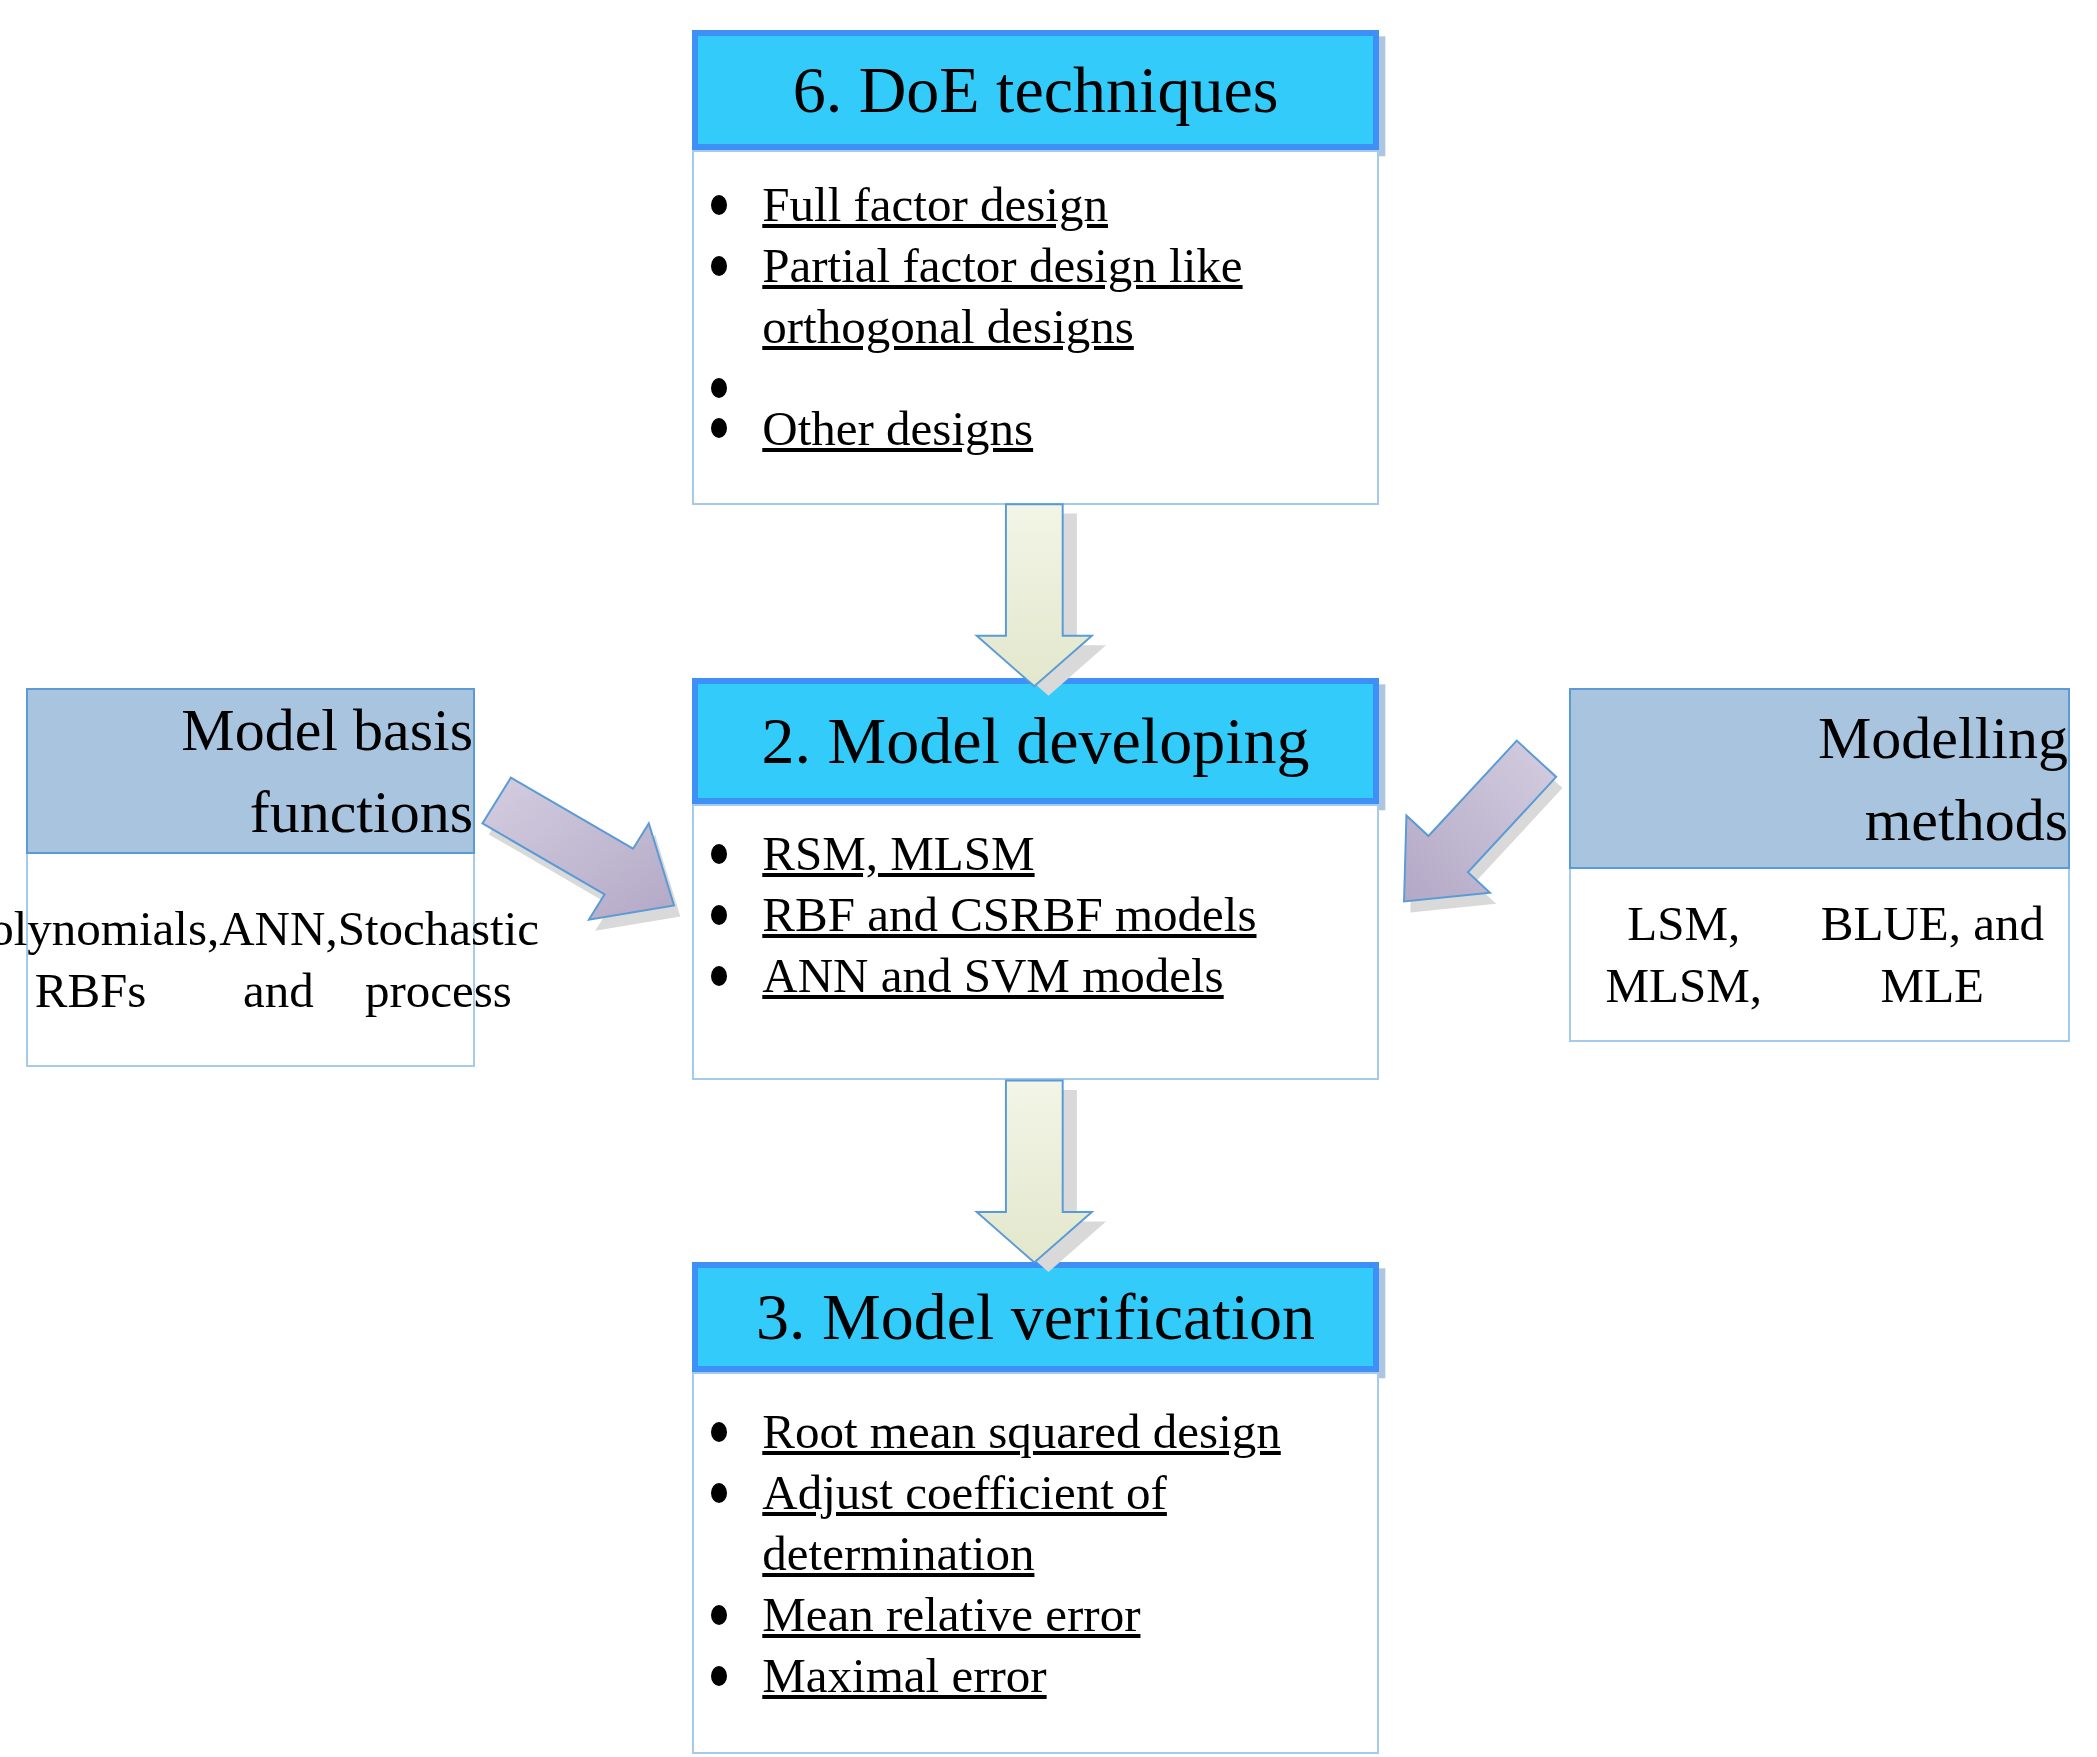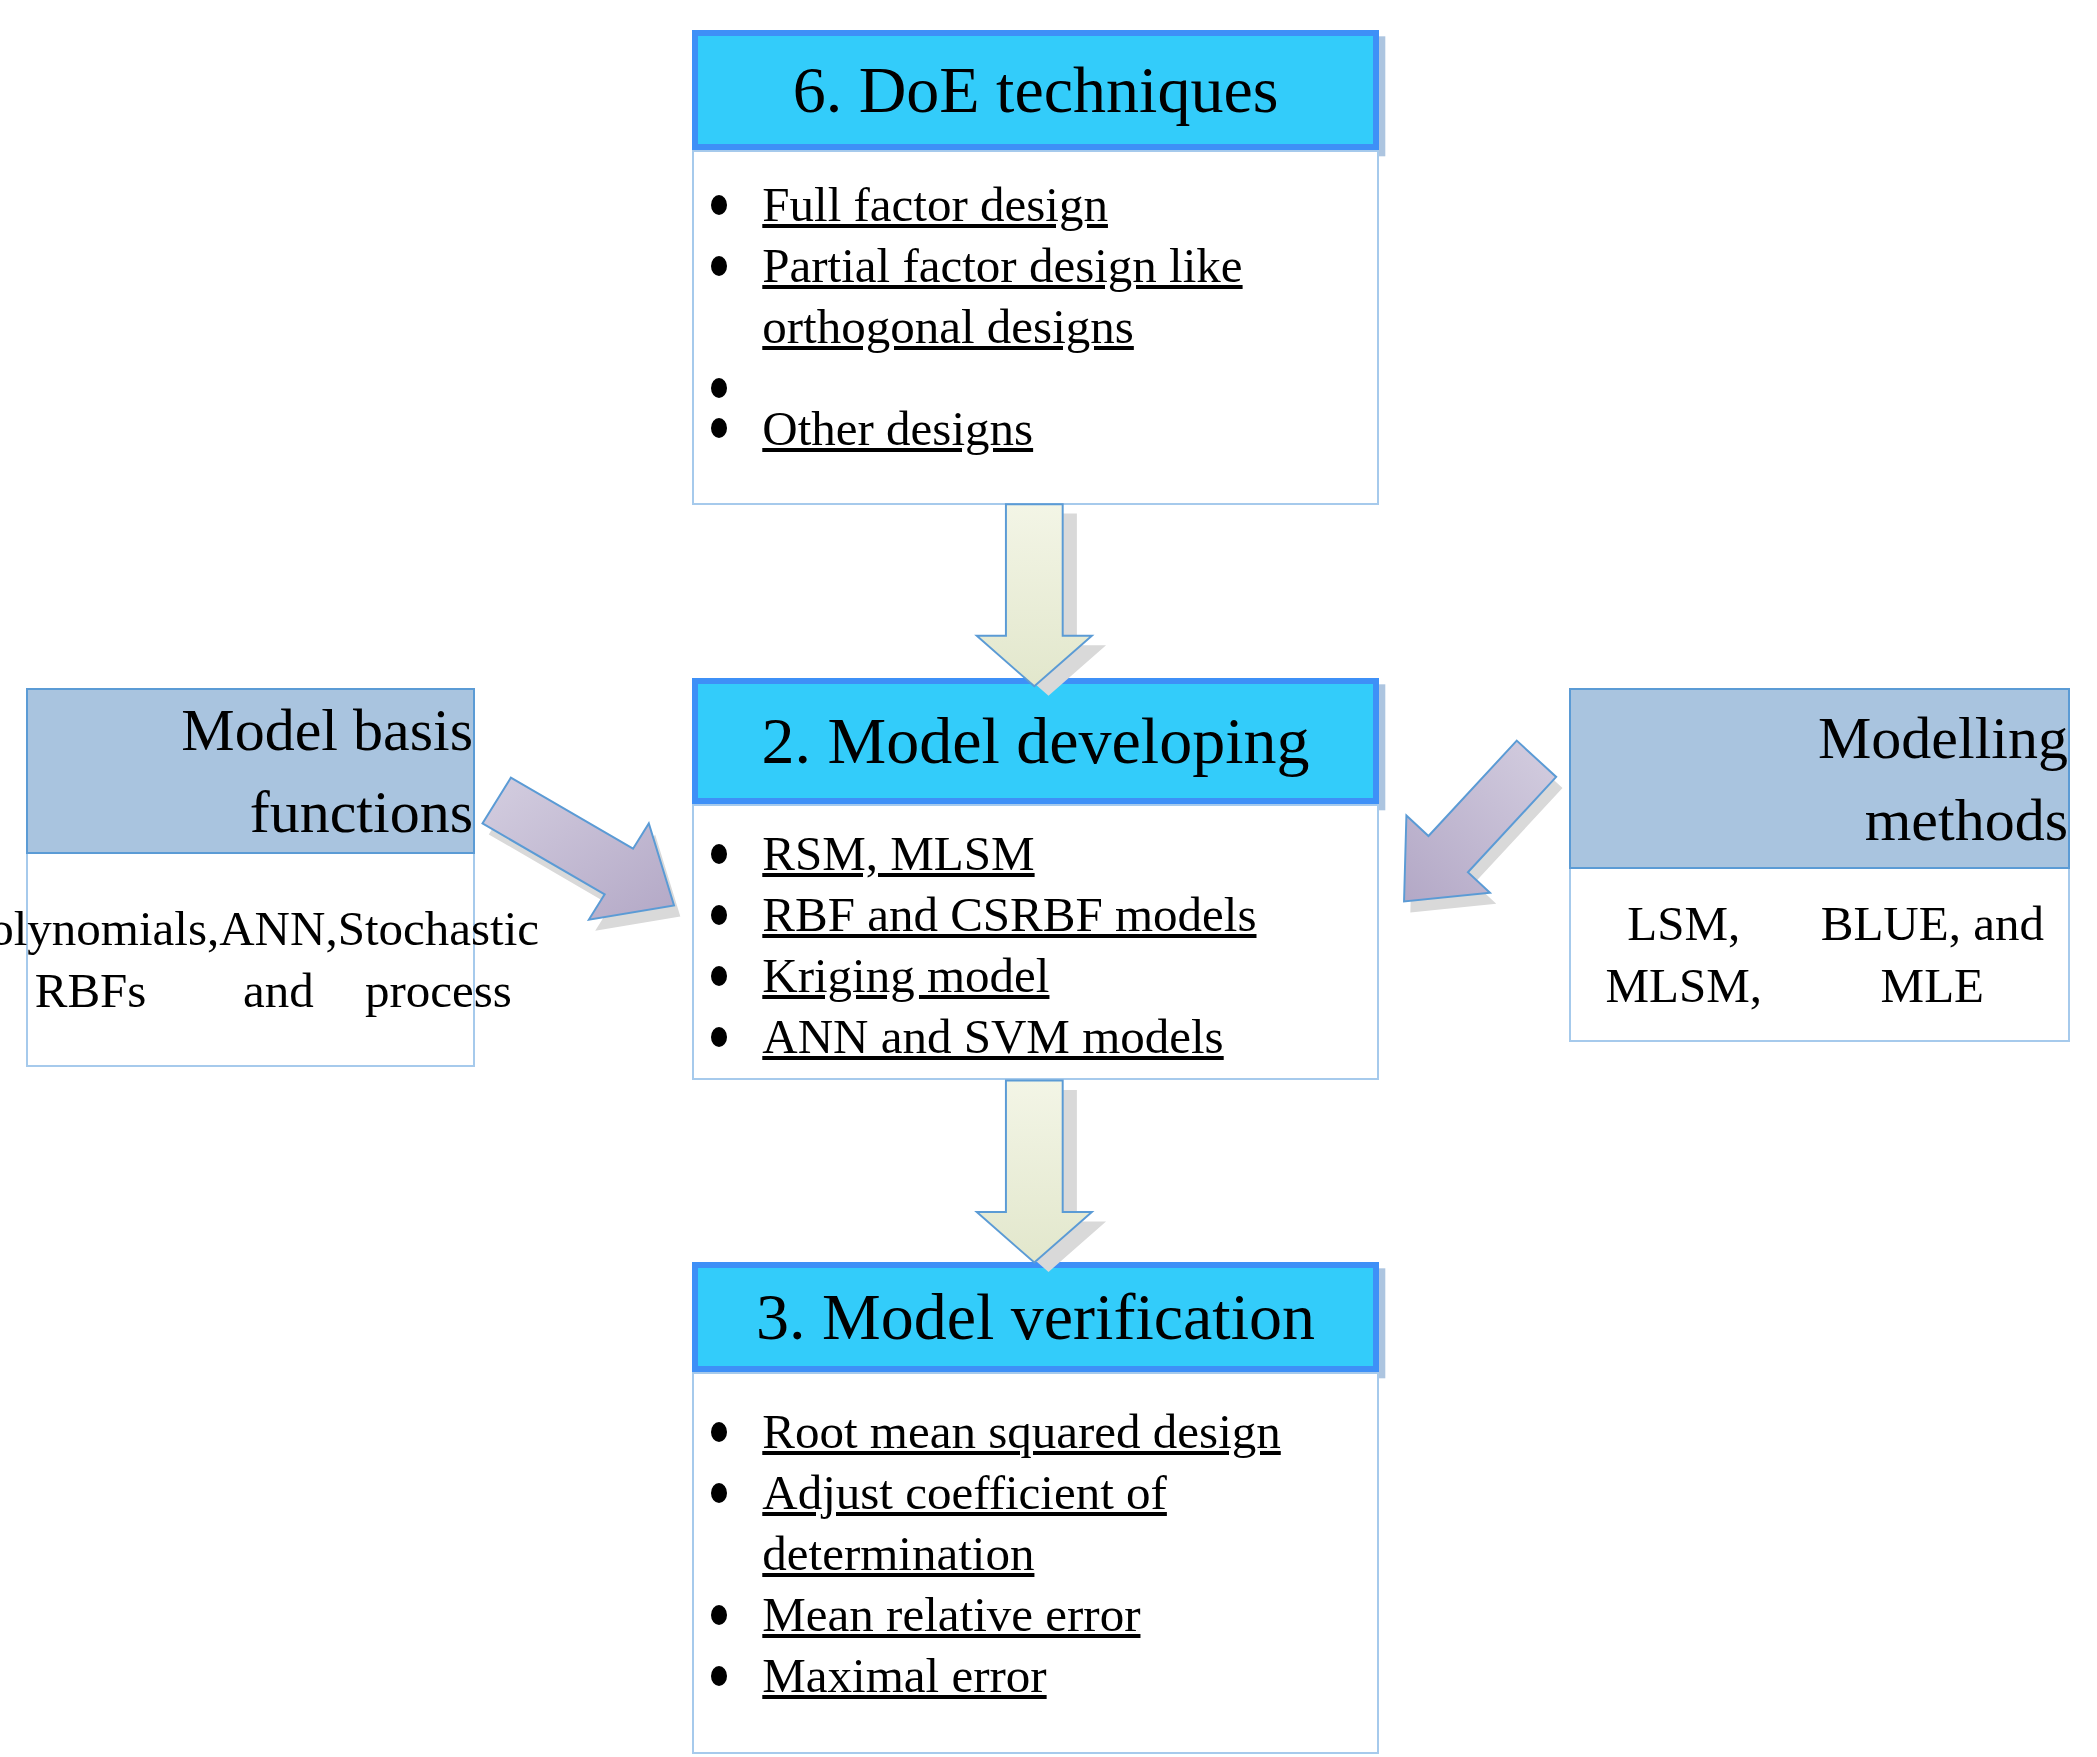--- a/index.html
+++ b/index.html
@@ -117,24 +117,20 @@
       <li>
           <span class="dot"></span>
           <span class="li-text">RSM, MLSM</span>
         </li>
       <li>
           <span class="dot"></span>
           <span class="li-text">RBF and CSRBF models</span>
         </li>
       <li>
           <span class="dot"></span>
-          <span class="li-text">Kriging model</span>
-        </li>
-      <li>
-          <span class="dot"></span>
           <span class="li-text">ANN and SVM models</span>
         </li>
     </ul>
   </div>
 
   <div class="step-hdr" id="hdr-ver">
     <span>3. Model verification</span>
   </div>
   <div class="step-body" id="body-ver">
     <ul class="blist">

